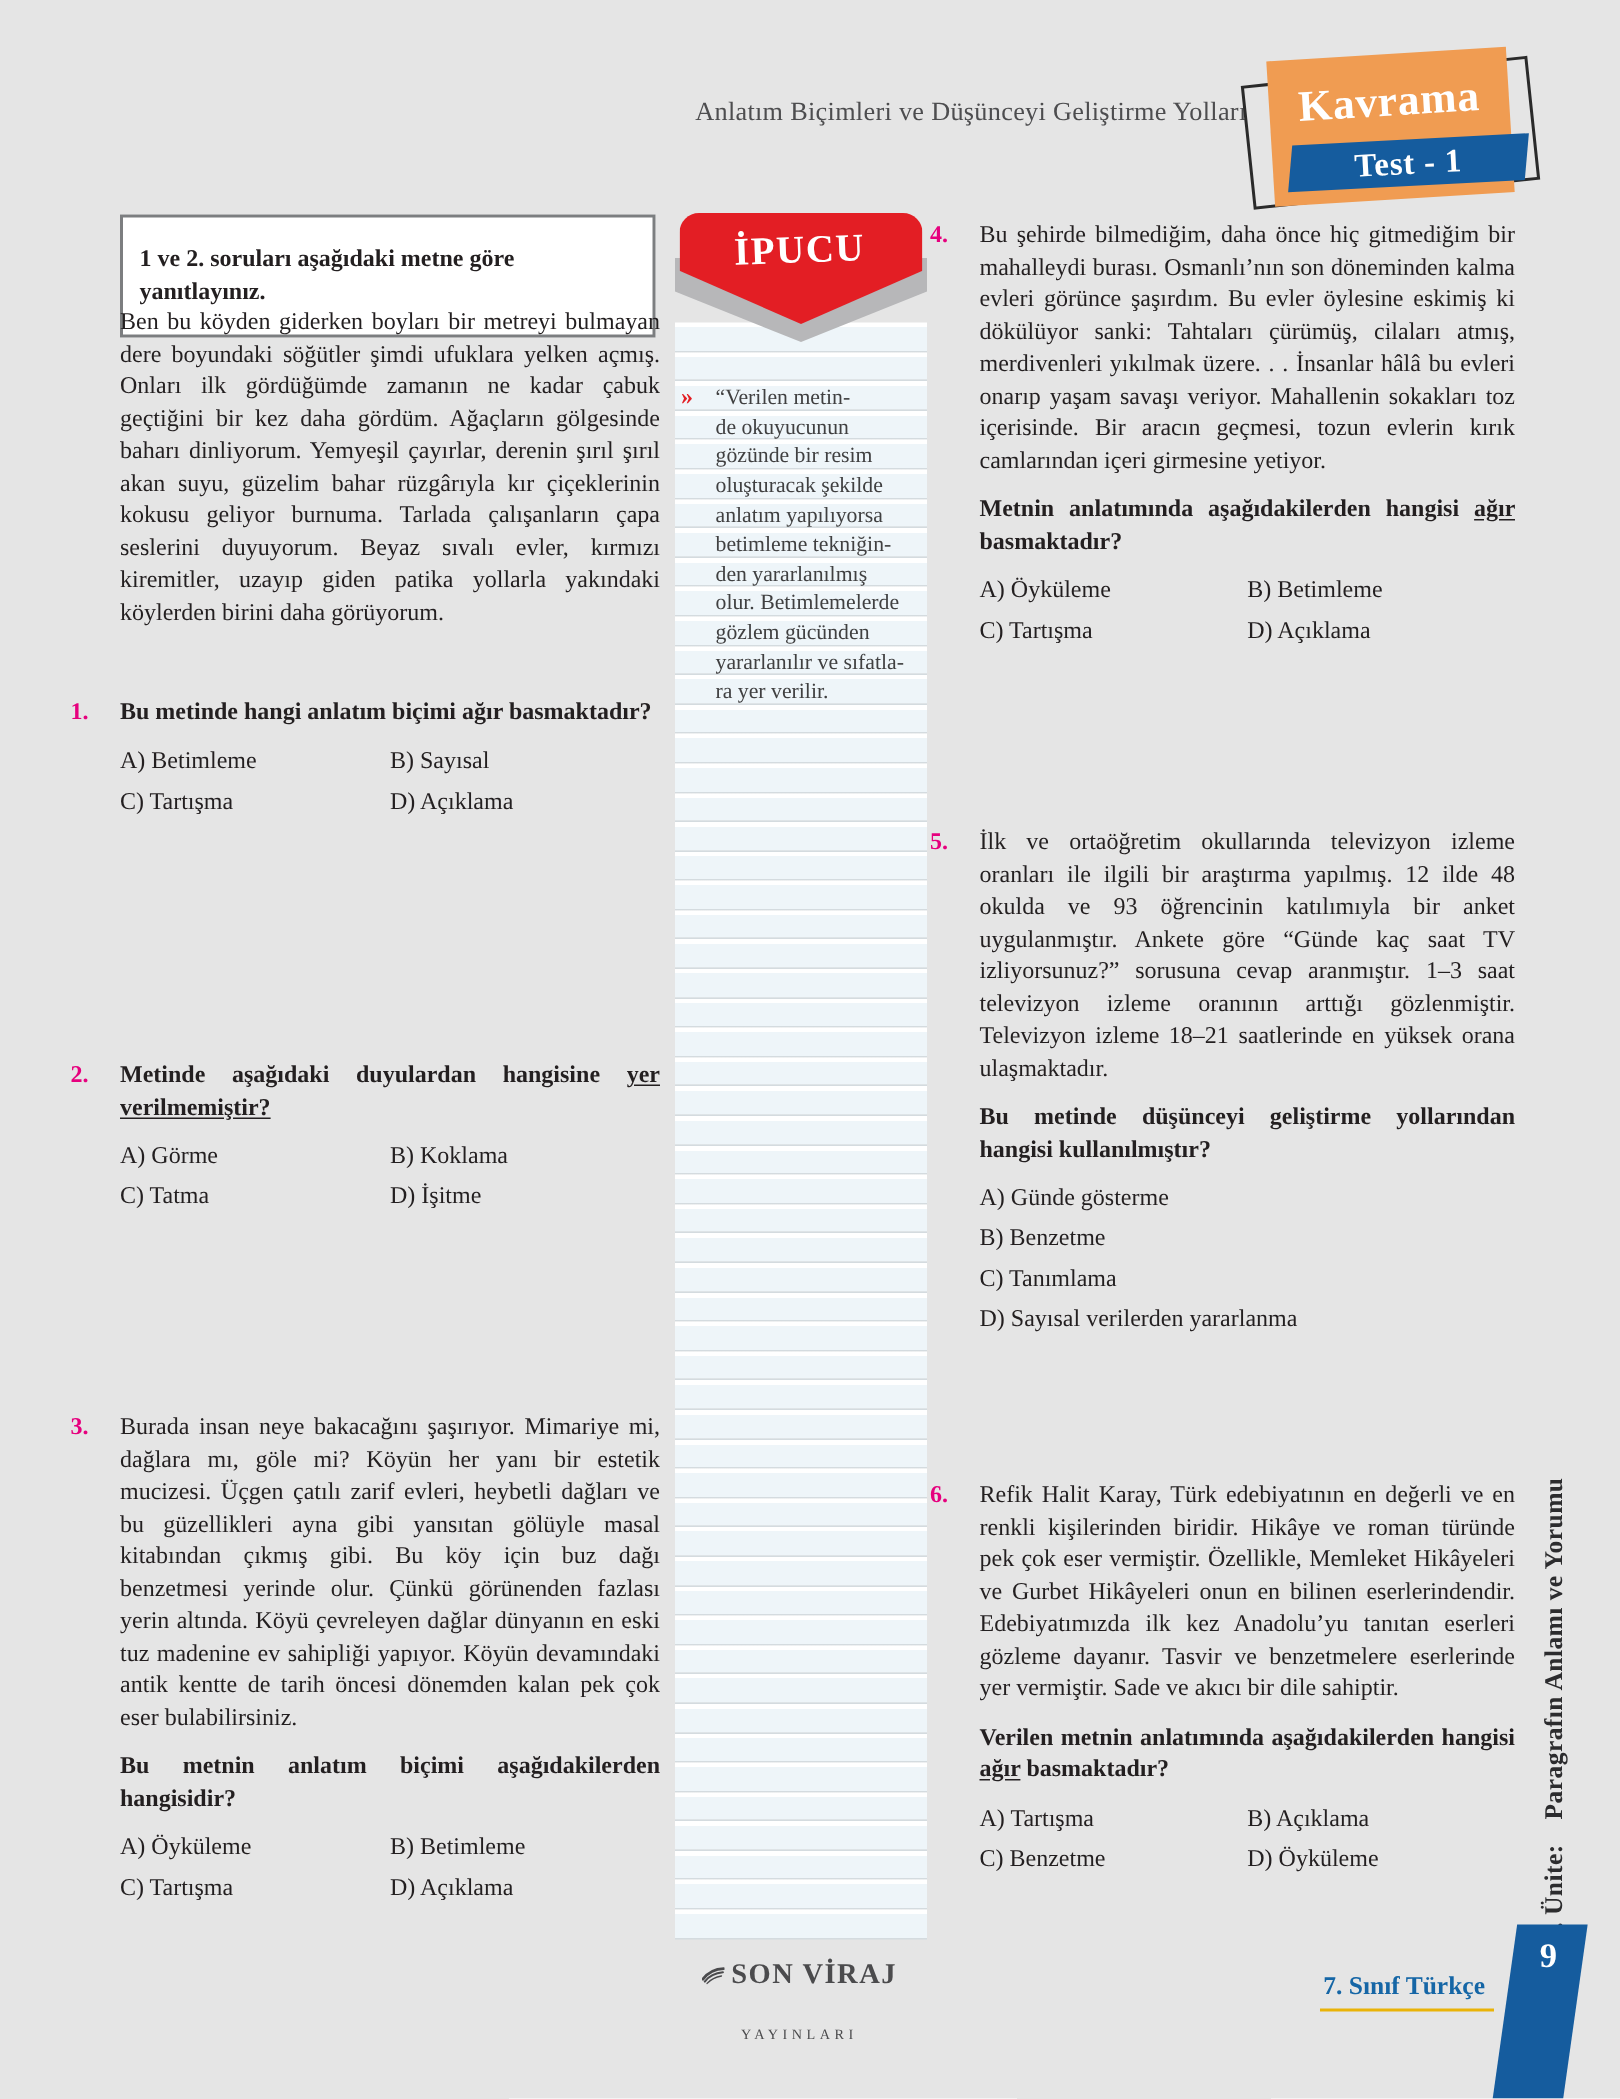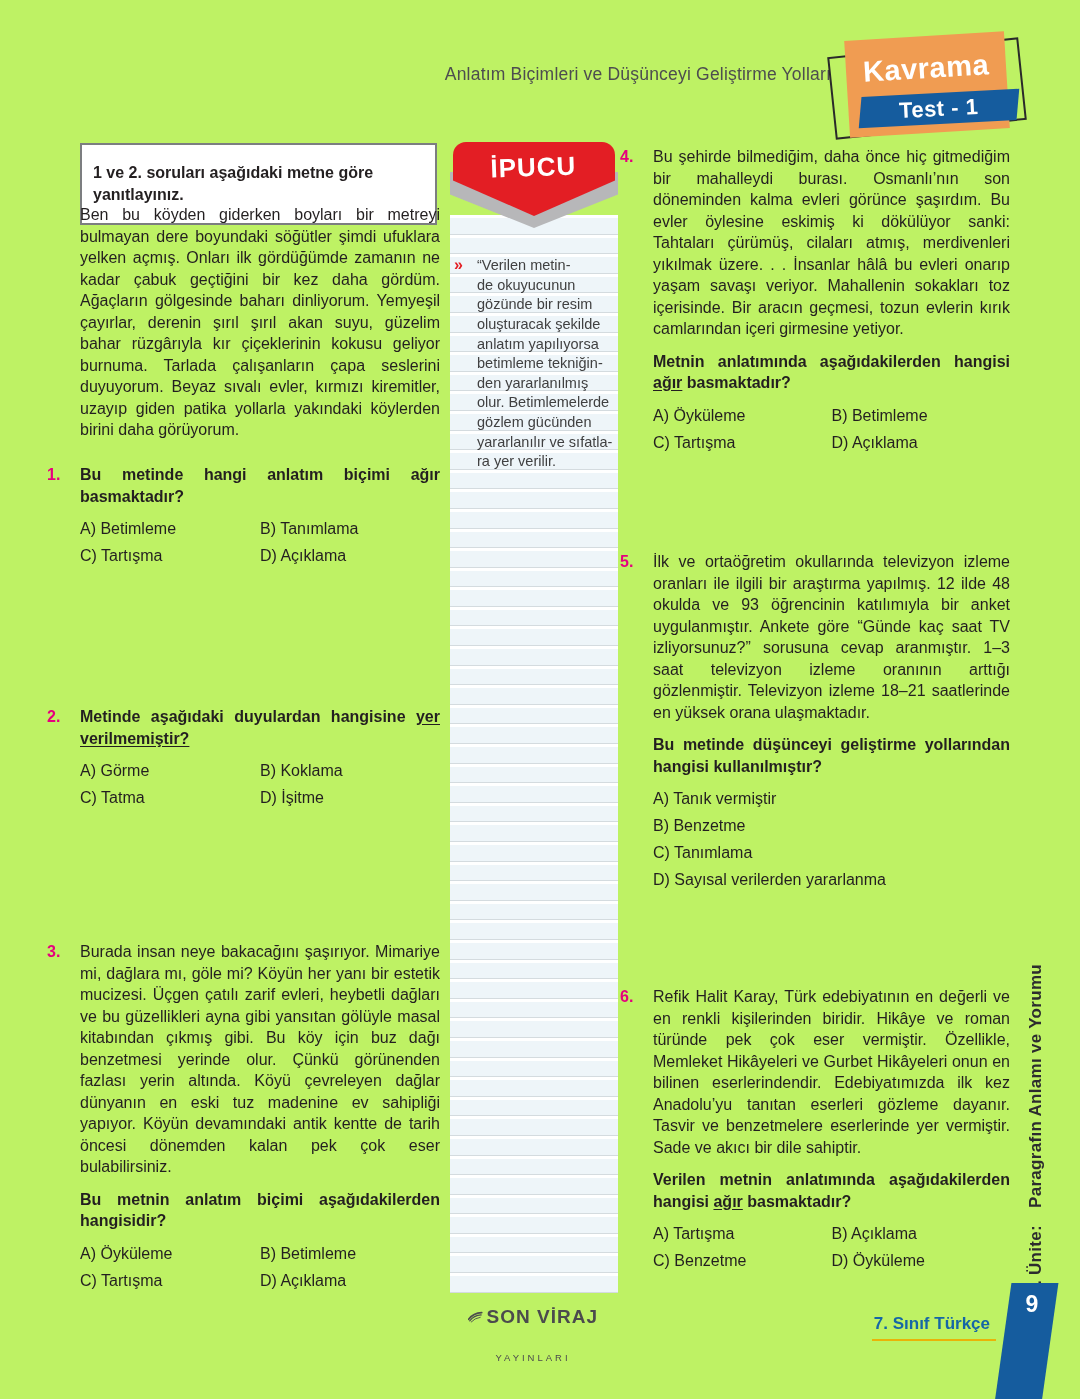--- a/index.html
+++ b/index.html
@@ -1,18 +1,18 @@
 <!DOCTYPE html>
 <html><head>
 <meta charset="utf-8">
 <style>
   html,body { margin:0; padding:0; background:#ffffff; }
   .page {
-    position:relative; width:1080px; height:1399px; background:#bef264;
-    font-family:Liberation Sans, sans-serif; color:#231f20; overflow:hidden;
+    position:relative; width:1080px; height:1399px; background:#e5e5e5;
+    font-family:Liberation Serif, serif; color:#231f20; overflow:hidden;
   }
 
   
   .header-title {
     position:absolute; top:64px; right:249px; font-size:17.5px; color:#4d4d4f;
     letter-spacing:0.2px; white-space:nowrap;
   }
   .badge-outline {
     position:absolute; left:831px; top:47px; width:188px; height:79px;
     border:2px solid #2a2a2a; transform:rotate(-6deg); background:transparent; z-index:1;
@@ -126,21 +126,21 @@
     <span>1 ve 2. soruları aşağıdaki metne göre yanıtlayınız.</span>
   </div>
   <p class="passage shared-passage">Ben bu köyden giderken boyları bir metreyi bulmayan dere boyundaki söğütler şimdi ufuklara yelken açmış. Onları ilk gördüğümde zamanın ne kadar çabuk geçtiğini bir kez daha gördüm. Ağaçların gölgesinde baharı dinliyorum. Yemyeşil çayırlar, derenin şırıl şırıl akan suyu, güzelim bahar rüzgârıyla kır çiçeklerinin kokusu geliyor burnuma. Tarlada çalışanların çapa seslerini duyuyorum. Beyaz sıvalı evler, kırmızı kiremitler, uzayıp giden patika yollarla yakındaki köylerden birini daha görüyorum.</p>
 
   <div class="q" style="left:47px; top:464px; width:393px;">
       <div class="qnum">1.</div>
       <div class="qbody">
         <p class="stem"><span>Bu metinde hangi anlatım biçimi ağır basmaktadır?</span></p>
         <div class="opts two-col">
           <span>A) Betimleme</span>
-          <span>B) Tanımlama</span>
+          <span>B) Sayısal</span>
           <span>C) Tartışma</span>
           <span>D) Açıklama</span>
         </div>
       </div>
     </div>
   <div class="q" style="left:47px; top:706px; width:393px;">
       <div class="qnum">2.</div>
       <div class="qbody">
         <p class="stem"><span>Metinde aşağıdaki duyulardan hangisine </span><span class="u">yer verilmemiştir?</span></p>
         <div class="opts two-col">
@@ -177,21 +177,21 @@
           <span>D) Açıklama</span>
         </div>
       </div>
     </div>
   <div class="q" style="left:620px; top:551px; width:390px;">
       <div class="qnum">5.</div>
       <div class="qbody">
         <p class="passage">İlk ve ortaöğretim okullarında televizyon izleme oranları ile ilgili bir araştırma yapılmış. 12 ilde 48 okulda ve 93 öğrencinin katılımıyla bir anket uygulanmıştır. Ankete göre “Günde kaç saat TV izliyorsunuz?” sorusuna cevap aranmıştır. 1–3 saat televizyon izleme oranının arttığı gözlenmiştir. Televizyon izleme 18–21 saatlerinde en yüksek orana ulaşmaktadır.</p>
         <p class="stem"><span>Bu metinde düşünceyi geliştirme yollarından hangisi kullanılmıştır?</span></p>
         <div class="opts one-col">
-          <span>A)  Tanık vermiştir</span>
+          <span>A)  Günde gösterme</span>
           <span>B)  Benzetme</span>
           <span>C)  Tanımlama</span>
           <span>D)  Sayısal verilerden yararlanma</span>
         </div>
       </div>
     </div>
   <div class="q" style="left:620px; top:986px; width:390px;">
       <div class="qnum">6.</div>
       <div class="qbody">
         <p class="passage">Refik Halit Karay, Türk edebiyatının en değerli ve en renkli kişilerinden biridir. Hikâye ve roman türünde pek çok eser vermiştir. Özellikle, Memleket Hikâyeleri ve Gurbet Hikâyeleri onun en bilinen eserlerindendir. Edebiyatımızda ilk kez Anadolu’yu tanıtan eserleri gözleme dayanır. Tasvir ve benzetmelere eserlerinde yer vermiştir. Sade ve akıcı bir dile sahiptir.</p>

